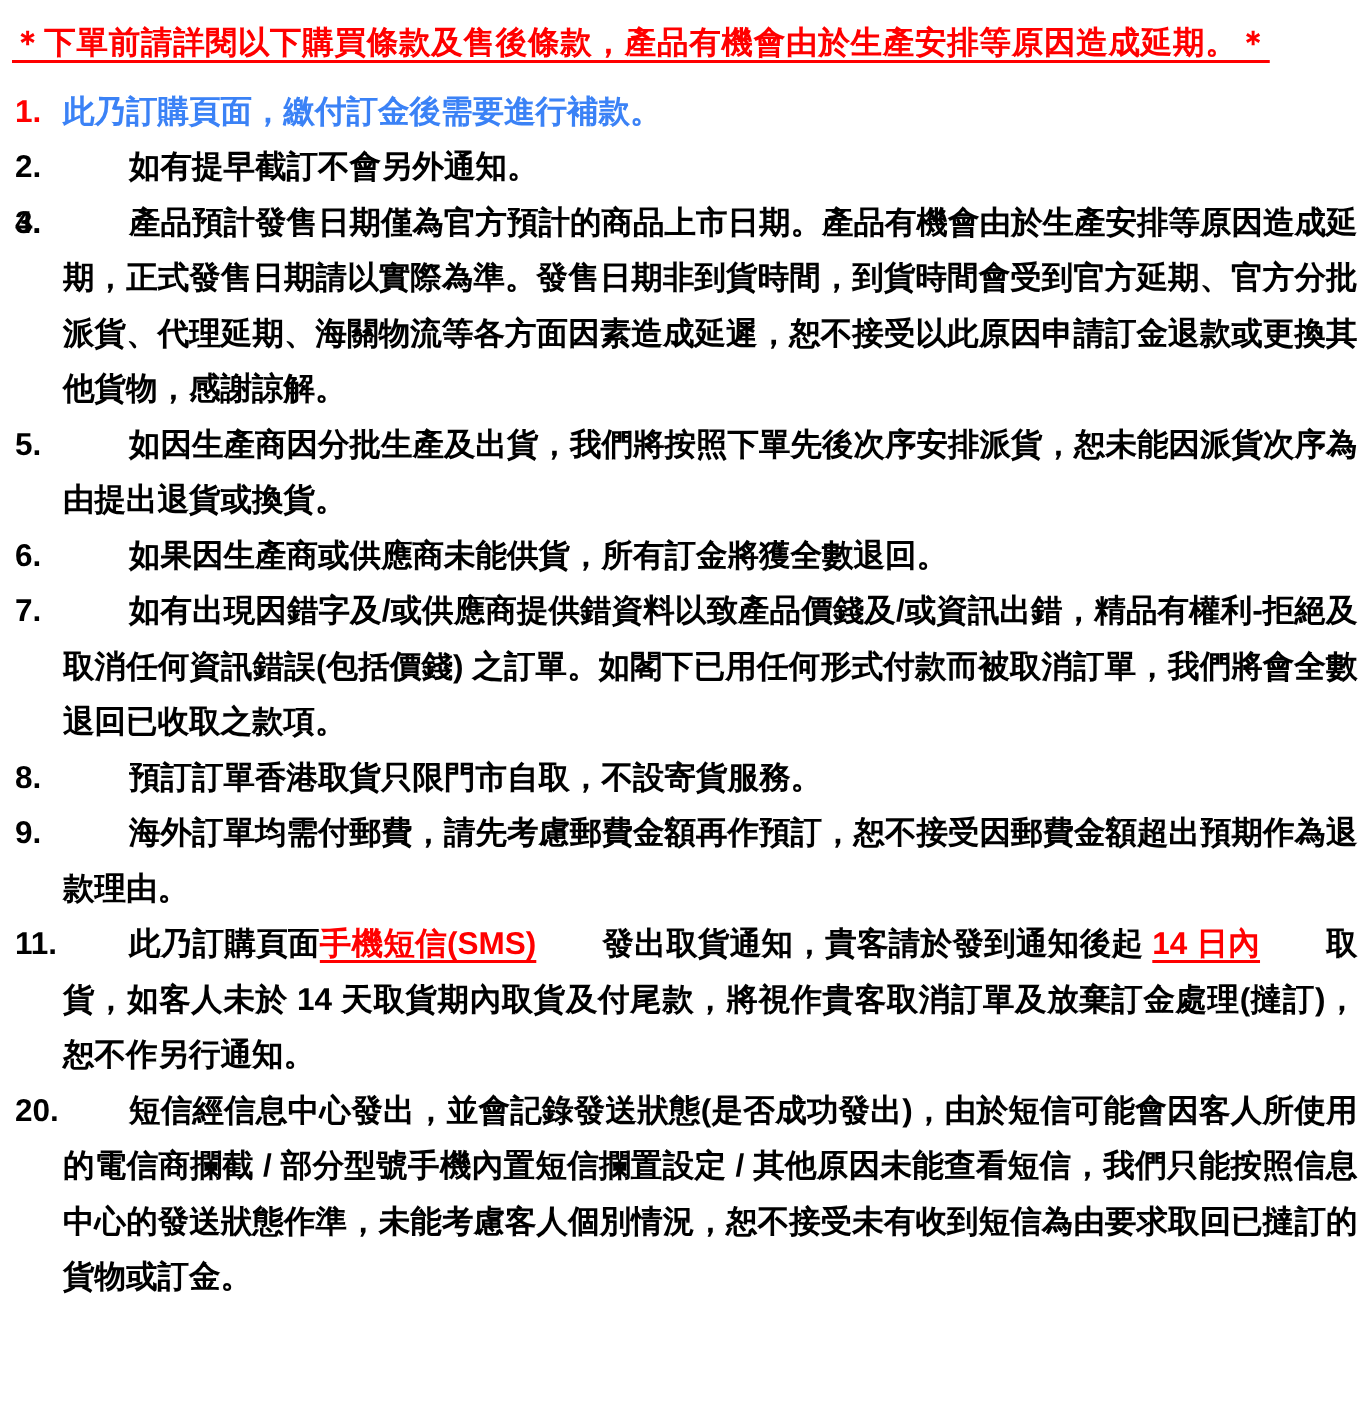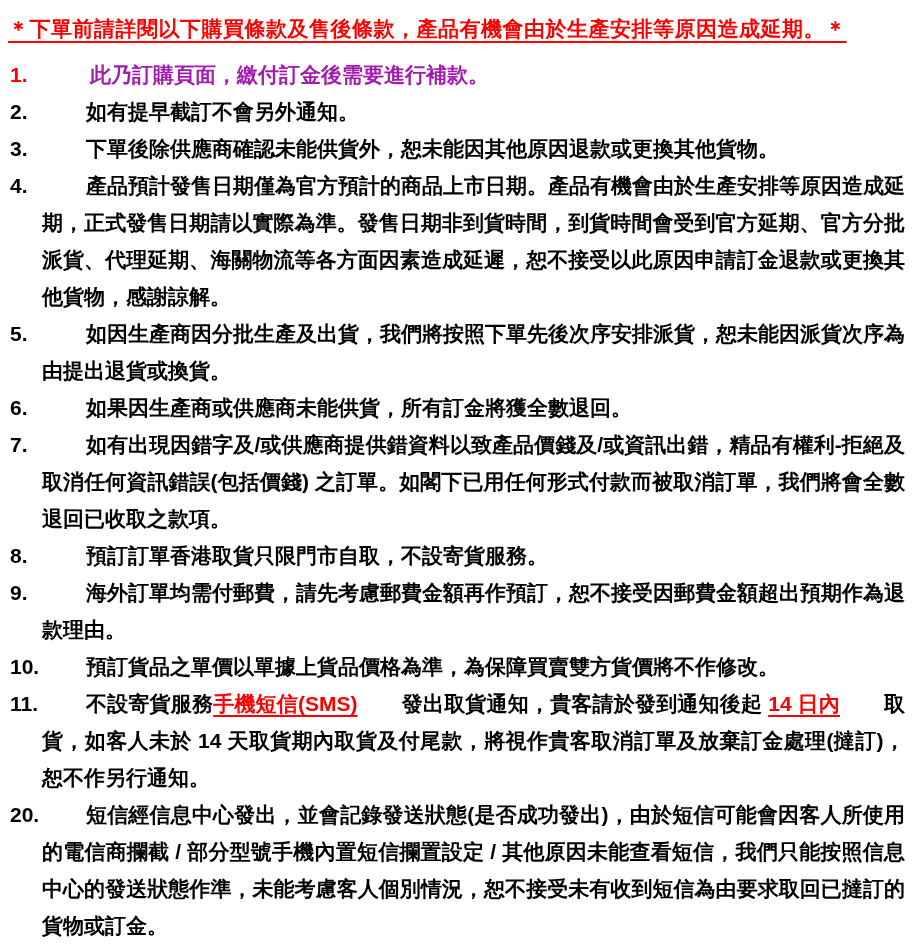--- a/index.html
+++ b/index.html
@@ -49,41 +49,40 @@
   ol.terms li .num {
     position: absolute;
     left: 2px;
     top: 0;
   }
   ol.terms li.red-item,
   ol.terms li.red-item .num {
     color: #ff0000;
   }
   .seg.normal { color: inherit; margin-left: 44px; }
-  .seg.red { color: #a21caf; margin-left: 48px; }
+  .seg.red { color: #3b82f6; }
   .seg.red-underline {
     color: #ff0000;
     text-decoration: underline;
     text-underline-offset: 4px;
   }
 </style>
 </head>
 <body>
 
 <div class="doc">
   <div class="notice">＊下單前請詳閱以下購買條款及售後條款，產品有機會由於生產安排等原因造成延期。＊</div>
 
 
   <ol class="terms" id="terms-list">
       <li class="red-item"><span class="num">1.</span><span class="seg red">此乃訂購頁面，繳付訂金後需要進行補款。</span></li>
       <li><span class="num">2.</span><span class="seg normal">如有提早截訂不會另外通知。</span></li>
-      <li><span class="num">3.</span><span class="seg normal">下單後除供應商確認未能供貨外，恕未能因其他原因退款或更換其他貨物。</span></li>
+      <li><span class="num">3.</span></li>
       <li><span class="num">4.</span><span class="seg normal">產品預計發售日期僅為官方預計的商品上市日期。產品有機會由於生產安排等原因造成延期，正式發售日期請以實際為準。發售日期非到貨時間，到貨時間會受到官方延期、官方分批派貨、代理延期、海關物流等各方面因素造成延遲，恕不接受以此原因申請訂金退款或更換其他貨物，感謝諒解。</span></li>
       <li><span class="num">5.</span><span class="seg normal">如因生產商因分批生產及出貨，我們將按照下單先後次序安排派貨，恕未能因派貨次序為由提出退貨或換貨。</span></li>
       <li><span class="num">6.</span><span class="seg normal">如果因生產商或供應商未能供貨，所有訂金將獲全數退回。</span></li>
       <li><span class="num">7.</span><span class="seg normal">如有出現因錯字及/或供應商提供錯資料以致產品價錢及/或資訊出錯，精品有權利-拒絕及取消任何資訊錯誤(包括價錢) 之訂單。如閣下已用任何形式付款而被取消訂單，我們將會全數退回已收取之款項。</span></li>
       <li><span class="num">8.</span><span class="seg normal">預訂訂單香港取貨只限門市自取，不設寄貨服務。</span></li>
       <li><span class="num">9.</span><span class="seg normal">海外訂單均需付郵費，請先考慮郵費金額再作預訂，恕不接受因郵費金額超出預期作為退款理由。</span></li>
-      <li><span class="num">10.</span><span class="seg normal">預訂貨品之單價以單據上貨品價格為準，為保障買賣雙方貨價將不作修改。</span></li>
-      <li><span class="num">11.</span><span class="seg normal">不設寄貨服務</span><span class="seg red-underline">手機短信(SMS)</span><span class="seg normal">發出取貨通知，貴客請於發到通知後起 </span><span class="seg red-underline">14 日內</span><span class="seg normal">取貨，如客人未於 14 天取貨期內取貨及付尾款，將視作貴客取消訂單及放棄訂金處理(撻訂)，恕不作另行通知。</span></li>
+      <li><span class="num">11.</span><span class="seg normal">此乃訂購頁面</span><span class="seg red-underline">手機短信(SMS)</span><span class="seg normal">發出取貨通知，貴客請於發到通知後起 </span><span class="seg red-underline">14 日內</span><span class="seg normal">取貨，如客人未於 14 天取貨期內取貨及付尾款，將視作貴客取消訂單及放棄訂金處理(撻訂)，恕不作另行通知。</span></li>
       <li><span class="num">20.</span><span class="seg normal">短信經信息中心發出，並會記錄發送狀態(是否成功發出)，由於短信可能會因客人所使用的電信商攔截 / 部分型號手機內置短信攔置設定 / 其他原因未能查看短信，我們只能按照信息中心的發送狀態作準，未能考慮客人個別情況，恕不接受未有收到短信為由要求取回已撻訂的貨物或訂金。</span></li>
     </ol>
 </div>
 
 </body></html>

